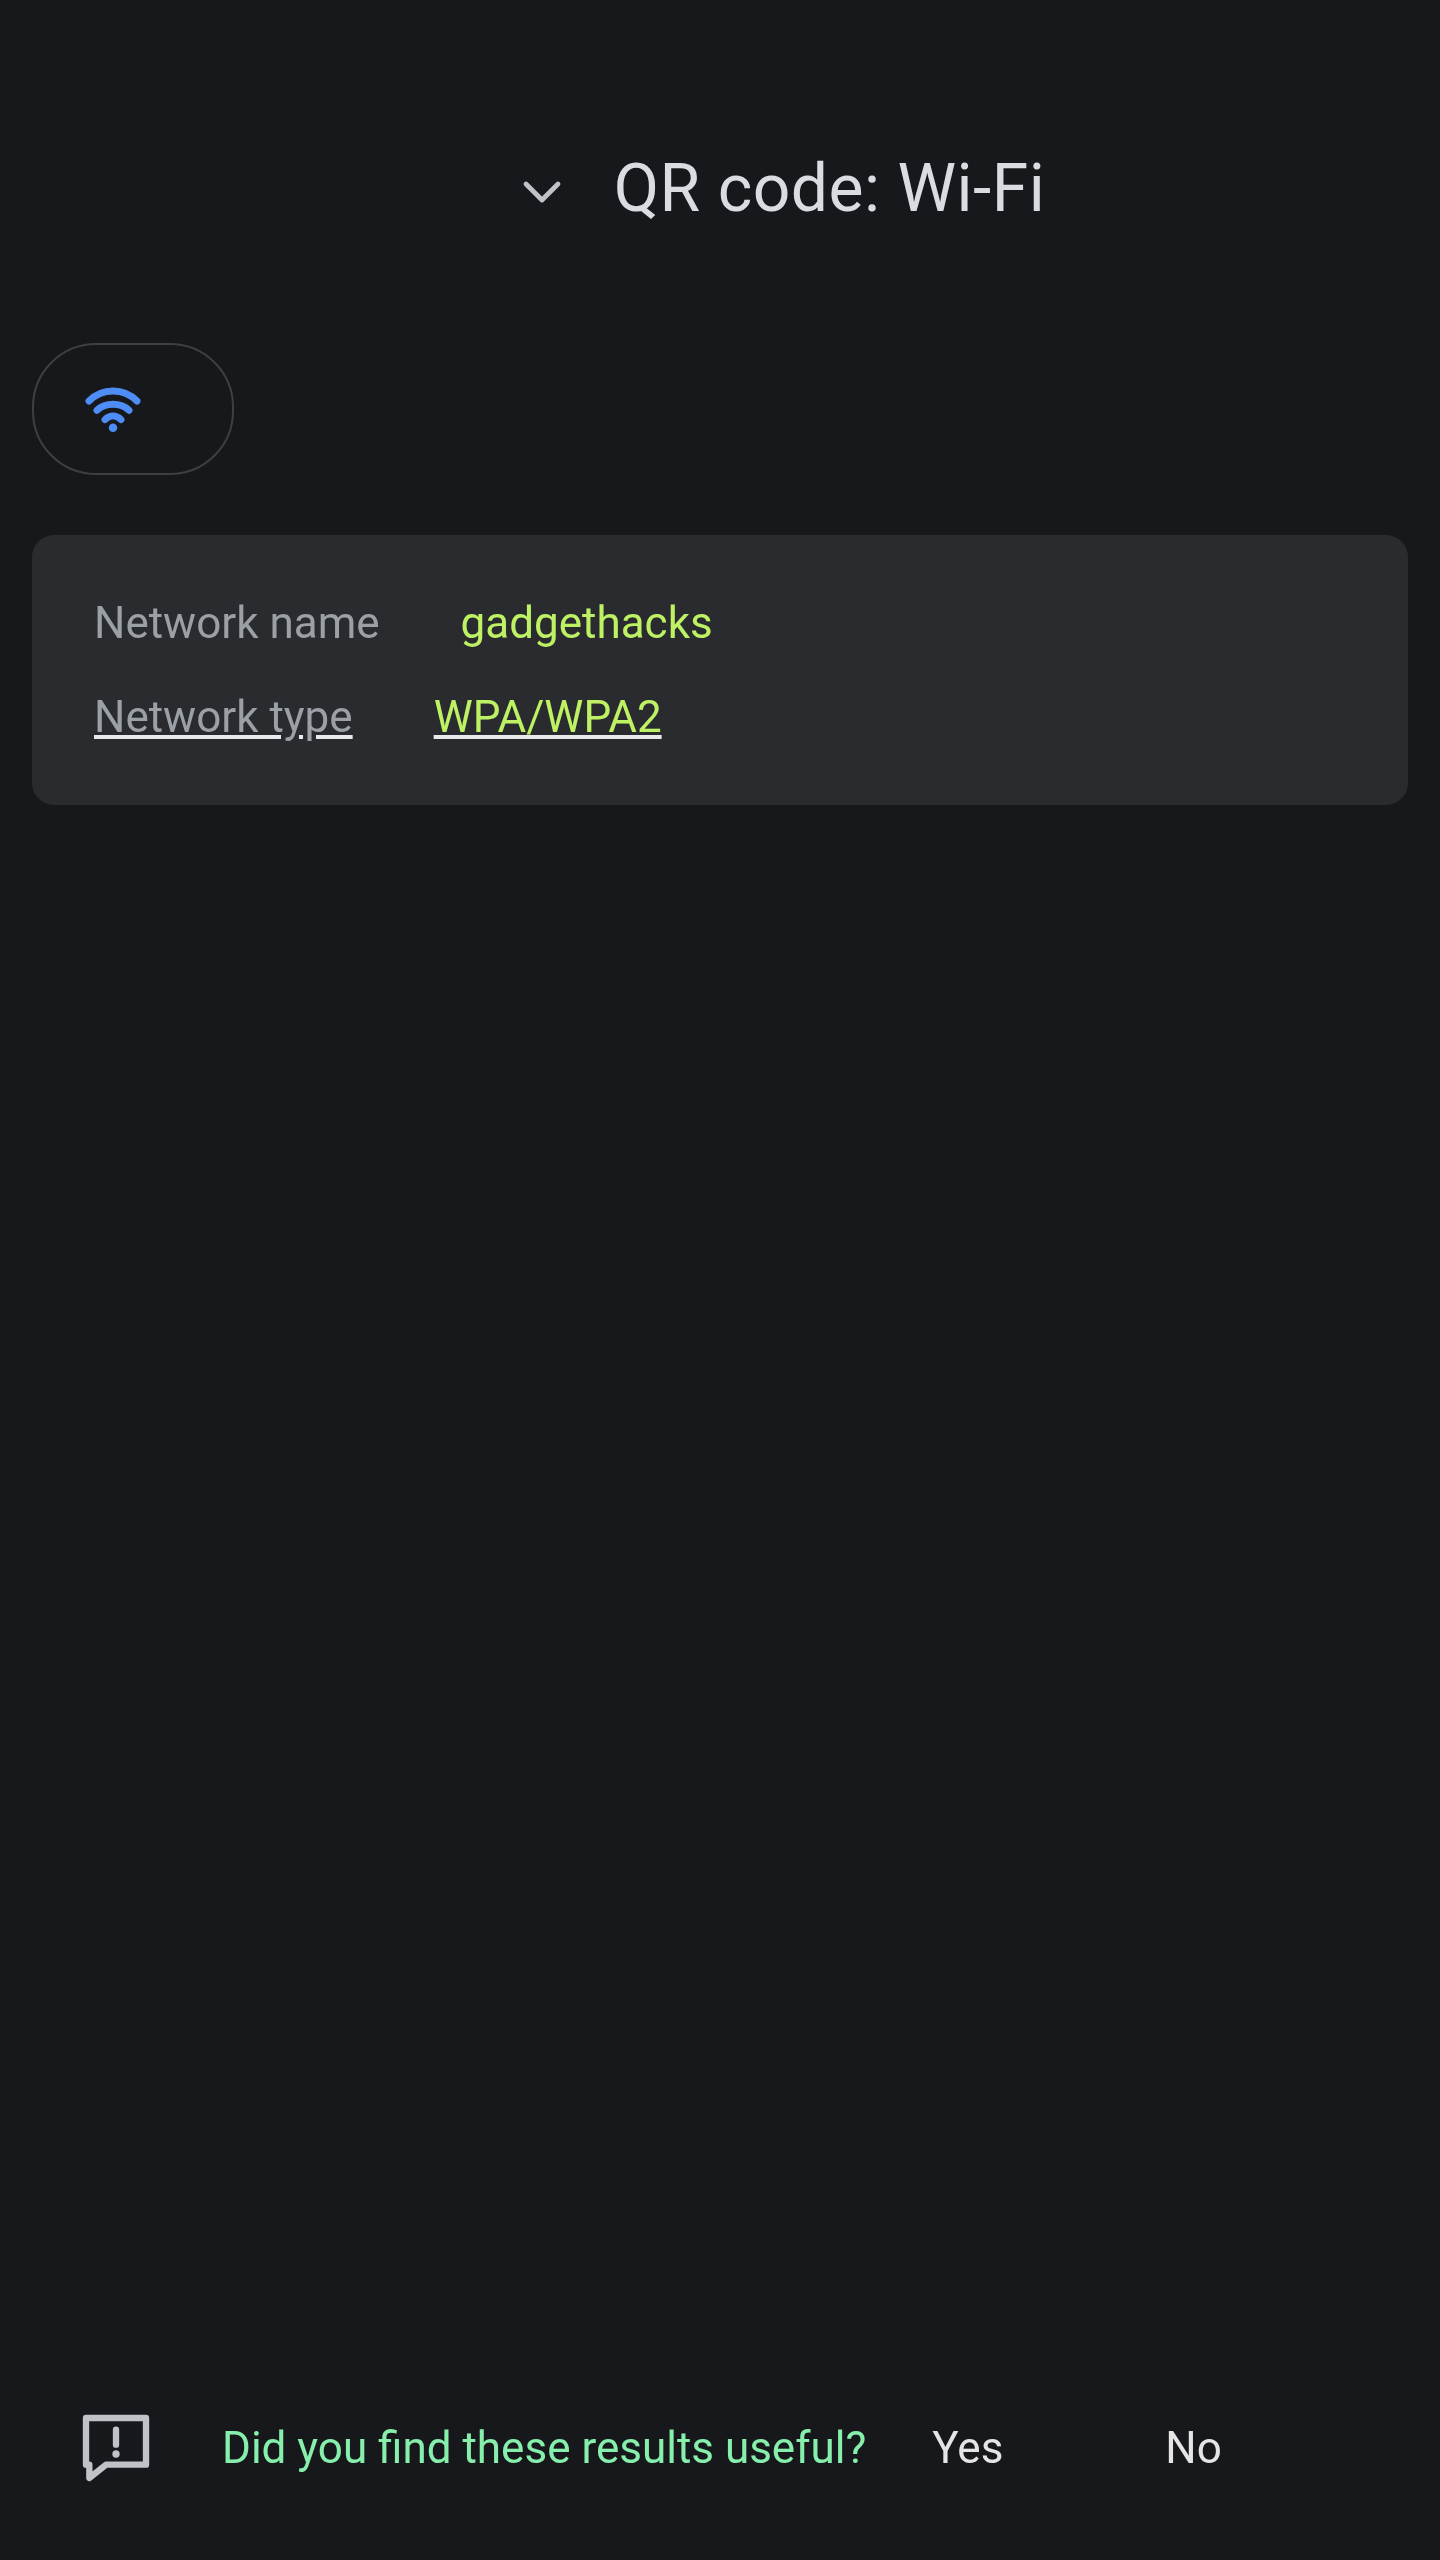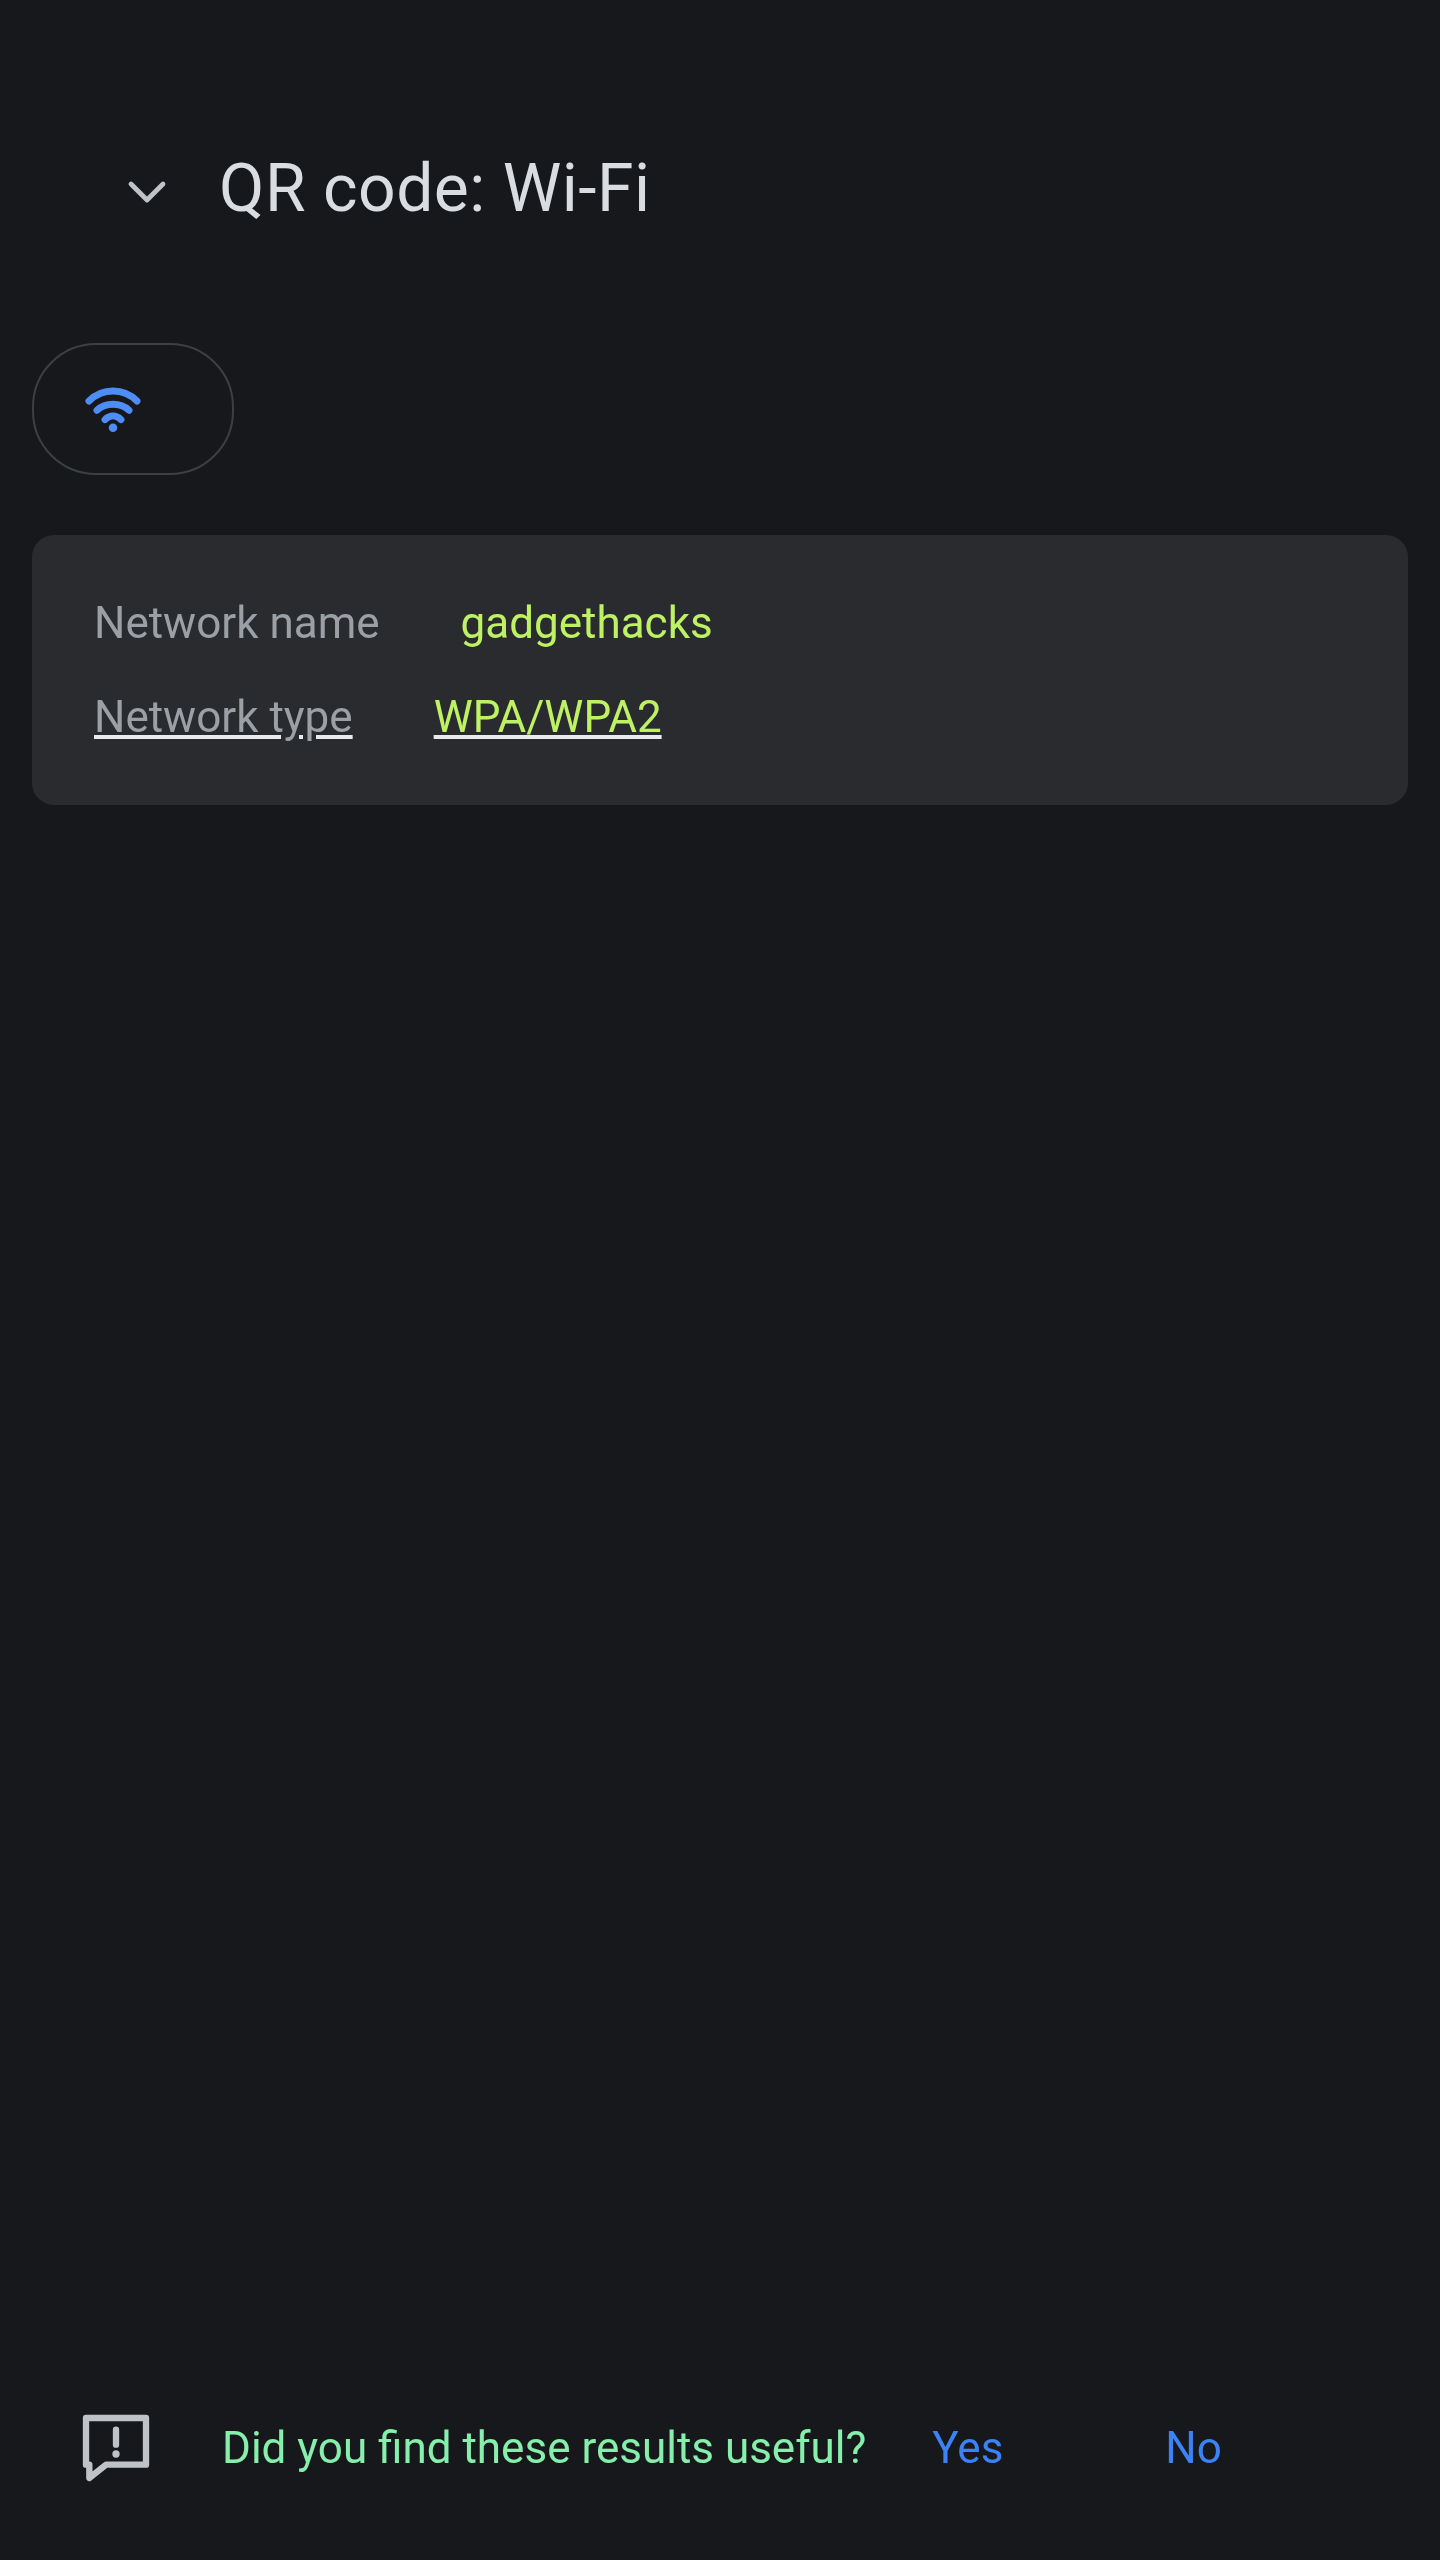--- a/index.html
+++ b/index.html
@@ -18,20 +18,21 @@
     width: 1440px;
     height: 2560px;
     position: relative;
   }
 
   
   .header-row {
     display: flex;
     align-items: center;
     padding: 150px 0 0 115px;
+    justify-content: center;
   }
   .collapse-chevron {
     width: 64px;
     height: 64px;
     display: inline-flex;
     align-items: center;
     justify-content: center;
     margin-right: 40px;
     margin-top: 6px;
     cursor: pointer;
@@ -113,21 +114,21 @@
     margin-right: 62px;
     cursor: pointer;
   }
   .feedback-question {
     font-size: 44px;
     color: #86efac;
     flex: 0 0 auto;
   }
   .feedback-btn {
     font-size: 44px;
-    color: #3b82f6;
+    color: #e5e5e5;
     background: none;
     border: none;
     padding: 28px 36px;
     font-family: inherit;
     cursor: pointer;
   }
   .feedback-btn.yes { margin-left: 30px; margin-right: 90px; }
   .feedback-btn.no  { margin-left: 0; margin-right: 0; }
 </style>
 </head>

